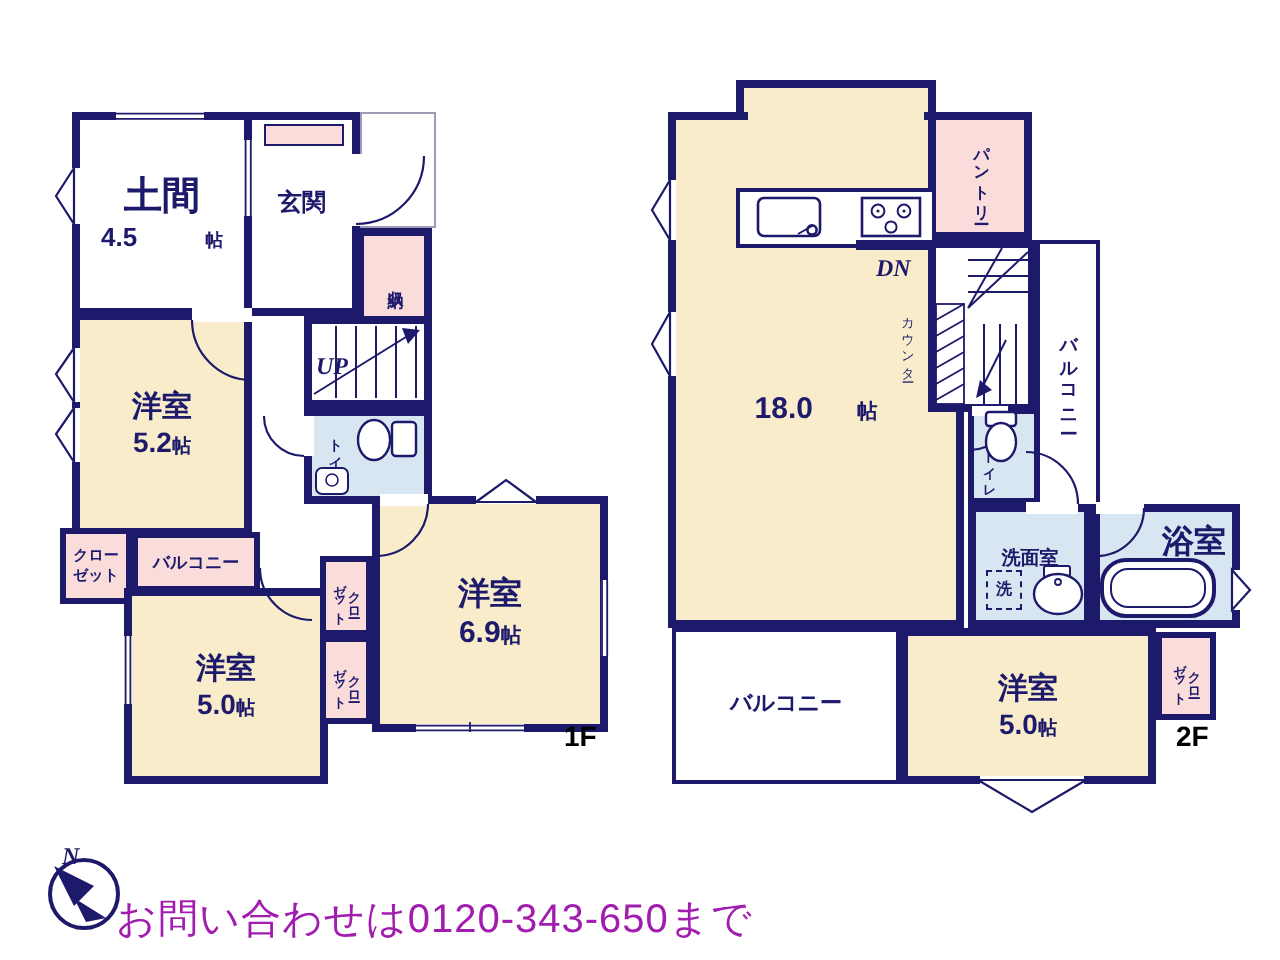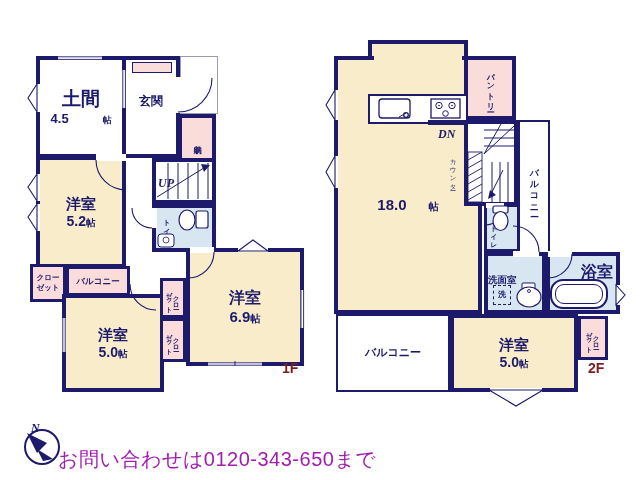--- a/index.html
+++ b/index.html
@@ -14,21 +14,21 @@
   .b3{border-width:3px}.b2{border-width:2px}
   .white{background:#ffffff}.beige{background:#f8ecca}
   .pink{background:#fadcdb}.blue{background:#d7e6f0}
   .abs{position:absolute;box-sizing:border-box;}
   .rname{font-weight:bold;}
   .sizerow{display:flex;align-items:baseline;justify-content:center;font-weight:bold;}
   .unit{font-size:68%;}
   .v{writing-mode:vertical-rl;text-orientation:upright;letter-spacing:1px;font-weight:bold;}
   .vpair{display:flex;flex-direction:row-reverse;align-items:center;justify-content:center;}
   .vpair span{writing-mode:vertical-rl;text-orientation:upright;font-weight:bold;line-height:1.1;}
-  .floorlabel{position:absolute;font-size:14px;font-weight:600;color:#7f1d1d;}
+  .floorlabel{position:absolute;font-size:14px;font-weight:600;color:#000000;}
   .stairlabel{font-family:"Liberation Serif","DejaVu Serif",serif;font-style:italic;font-weight:bold;font-size:12px;}
   svg{position:absolute;left:0;top:0;pointer-events:none;}
 </style>
 </head>
 <body>
 
 <div class="room white" style="left:36px;top:56px;width:90px;height:102px;">
   <div class="rname" style="font-size:19px;">土間</div>
   <div class="sizerow" style="font-size:13px;gap:34px;">
       <span>4.5</span>
@@ -129,21 +129,21 @@
 
 <div class="room white b2" style="left:518px;top:120px;width:32px;height:134px;">
   <div class="v" style="font-size:9px;letter-spacing:2px;">バルコニー</div>
 </div>
 
 <div class="room blue b3" style="left:484px;top:204px;width:36px;height:48px;">
   <div class="abs v" style="left:3px;bottom:3px;font-size:6.5px;">トイレ</div>
 </div>
 
 <div class="room blue" style="left:484px;top:252px;width:62px;height:62px;">
-  <div class="abs" style="left:0;top:18px;width:100%;font-size:9.5px;font-weight:bold;text-align:left;">洗面室</div>
+  <div class="abs" style="left:0;top:18px;width:100%;font-size:9.5px;font-weight:bold;text-align:center;">洗面室</div>
   <div class="abs" style="left:5px;bottom:5px;width:18px;height:20px;border:1px dashed #1d1a6b;font-size:8px;font-weight:bold;display:flex;align-items:center;justify-content:center;">洗</div>
 </div>
 
 <div class="room blue" style="left:546px;top:252px;width:74px;height:62px;">
   <div class="abs" style="left:14px;top:6px;width:100%;font-size:16px;font-weight:bold;text-align:center;">浴室</div>
 </div>
 
 <div class="room white b2" style="left:336px;top:314px;width:114px;height:78px;">
   <div style="font-size:11px;font-weight:bold;">バルコニー</div>
 </div>

